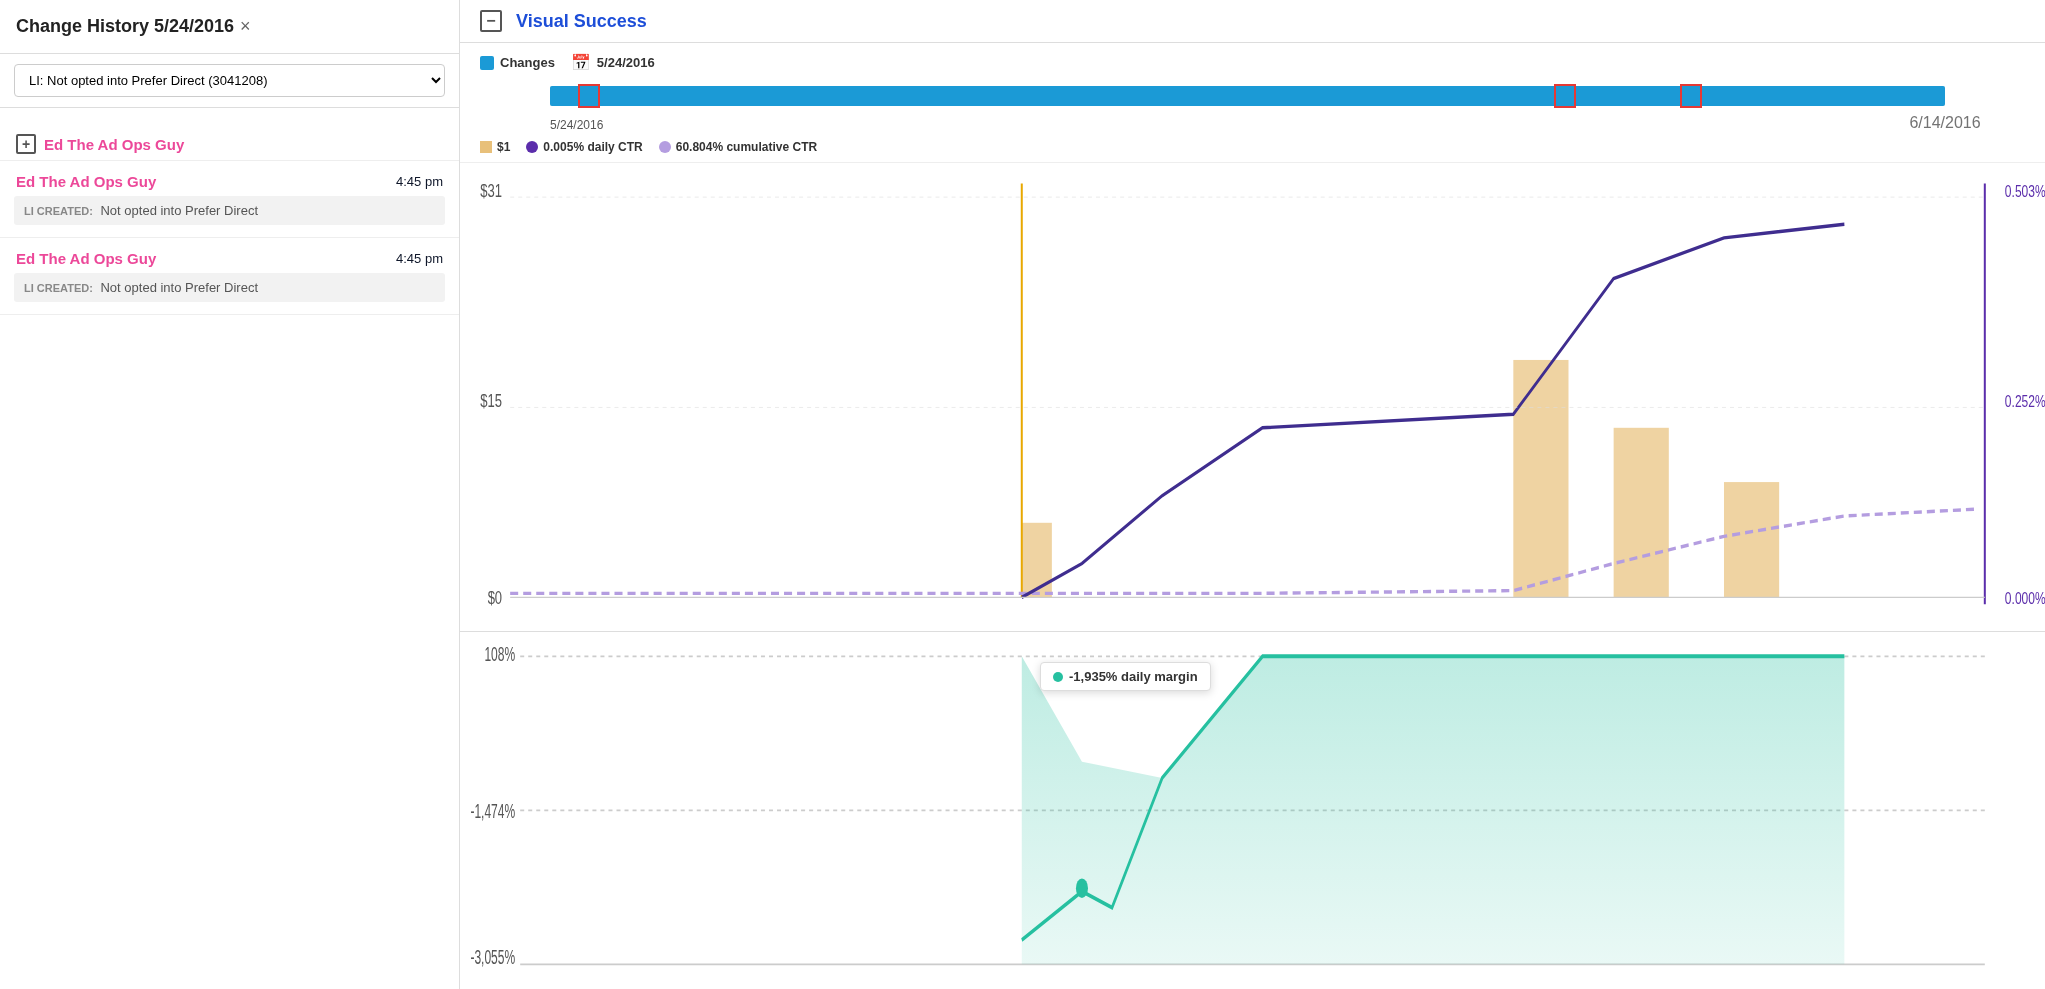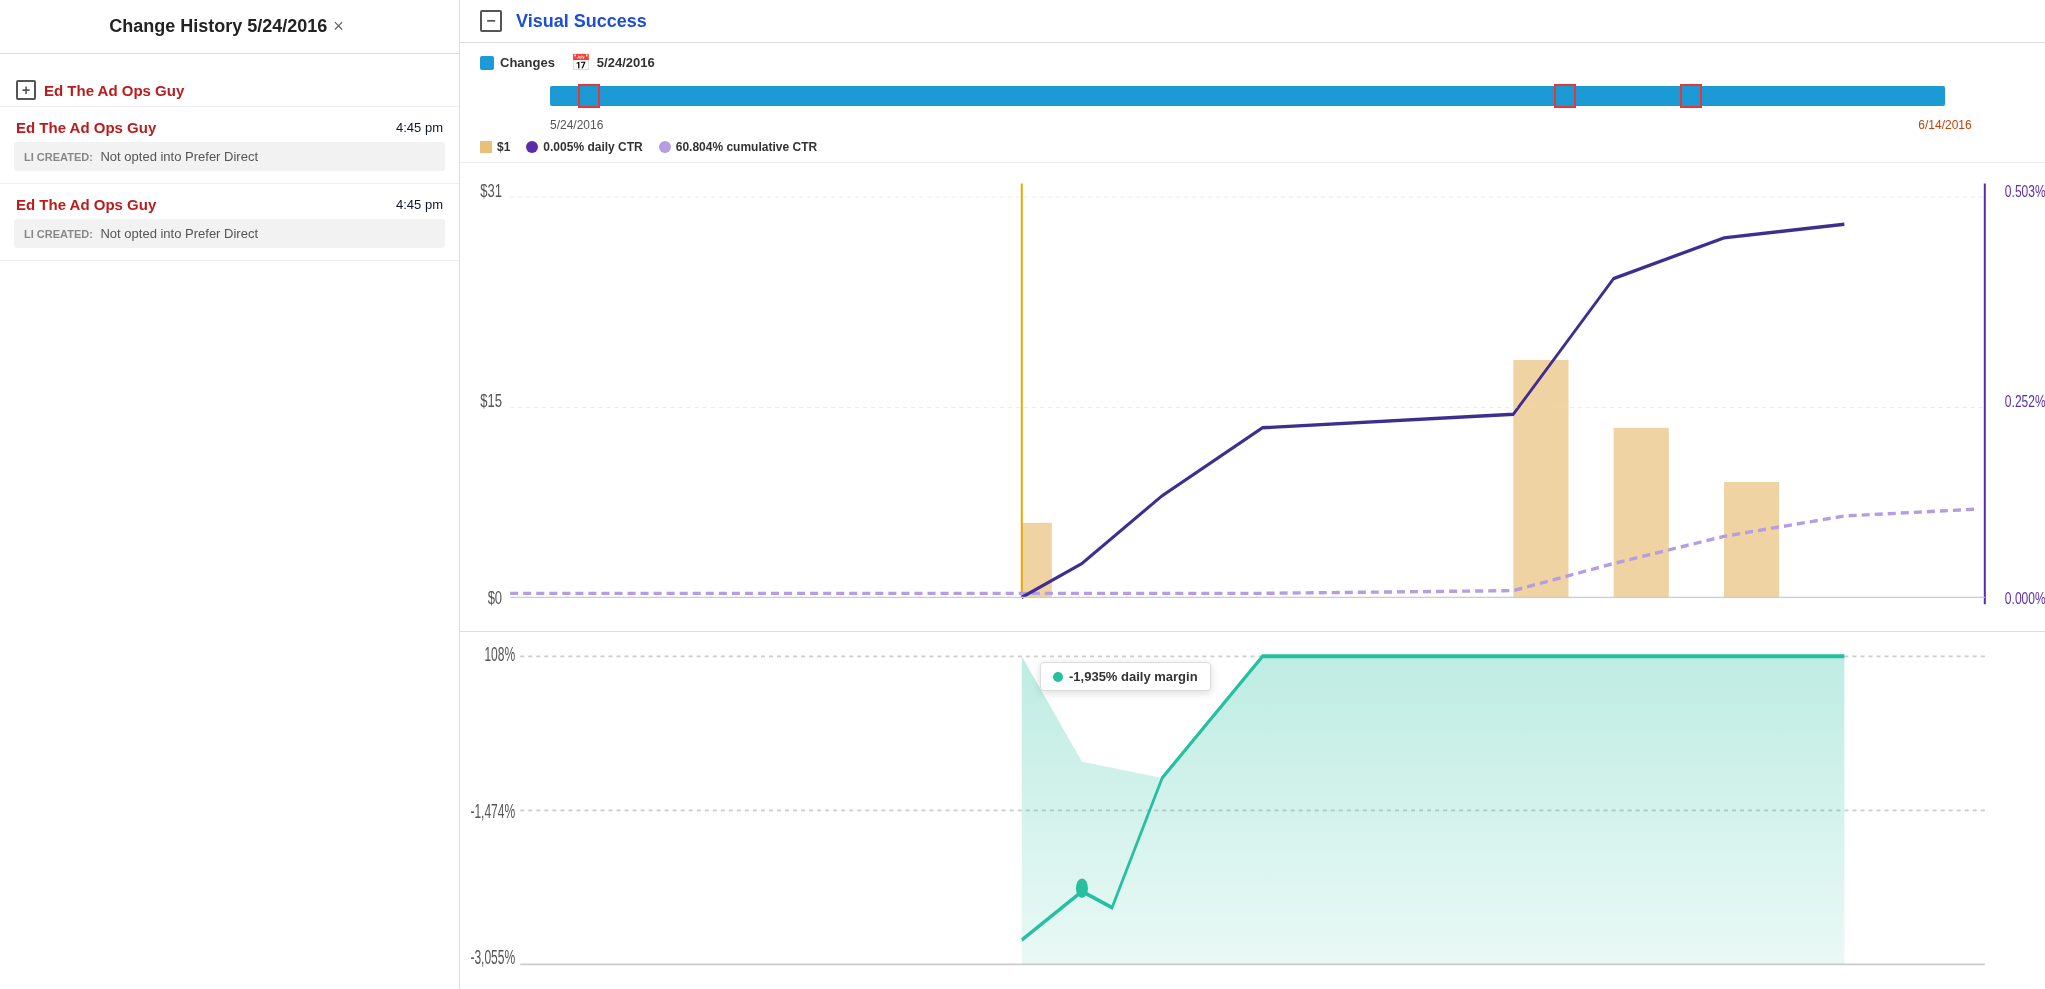--- a/index.html
+++ b/index.html
@@ -3,34 +3,34 @@
   <meta charset="utf-8">
   <style>
     * { box-sizing: border-box; margin: 0; padding: 0; }
     body { font-family: -apple-system, BlinkMacSystemFont, 'Segoe UI', Arial, sans-serif; background: #fff; font-size: 13px; color: #333; overflow: hidden; }
     
     .container { display: flex; width: 2045px; height: 989px; position: relative; }
     
     
     .left-panel { width: 460px; min-width: 460px; border-right: 1px solid #ddd; display: flex; flex-direction: column; background: #fff; }
     
-    .panel-header { display: flex; align-items: center; justify-content: center; padding: 14px 16px; border-bottom: 1px solid #ddd; }
+    .panel-header { display: flex; align-items: center; justify-content: flex-start; padding: 14px 16px; border-bottom: 1px solid #ddd; }
     .panel-title { font-size: 18px; font-weight: 700; color: #222; }
     .close-btn { background: none; border: none; font-size: 18px; cursor: pointer; color: #666; padding: 2px 6px; }
     
     .dropdown-row { padding: 10px 14px; border-bottom: 1px solid #ddd; }
     .dropdown-select { width: 100%; padding: 7px 10px; border: 1px solid #ccc; border-radius: 4px; font-size: 13px; background: #fff; cursor: pointer; appearance: auto; }
     
     .change-entries { flex: 1; overflow-y: auto; }
     
     .change-entry { border-bottom: 1px solid #eee; }
     .entry-header { display: flex; align-items: center; justify-content: space-between; padding: 12px 16px 6px 16px; }
     .entry-header-left { display: flex; align-items: center; gap: 8px; }
     .plus-btn { width: 20px; height: 20px; border: 2px solid #555; border-radius: 2px; display: flex; align-items: center; justify-content: center; font-size: 14px; font-weight: bold; color: #555; cursor: pointer; flex-shrink: 0; }
-    .entry-user { font-size: 15px; font-weight: 700; color: #b91c1c; }
+    .entry-user { font-size: 15px; font-weight: 700; color: #ec4899; }
     .entry-time { font-size: 13px; color: #0f172a; }
     .entry-body { background: #f2f2f2; margin: 0 14px 12px 14px; padding: 7px 10px; border-radius: 3px; font-size: 13px; color: #555; }
     .entry-label { font-size: 11px; font-weight: 700; text-transform: uppercase; color: #888; margin-right: 4px; }
     
     
     .main-panel { flex: 1; display: flex; flex-direction: column; overflow: hidden; }
     
     .visual-success-header { display: flex; align-items: center; padding: 10px 20px; border-bottom: 1px solid #ddd; gap: 10px; }
     .minus-btn { width: 22px; height: 22px; border: 2px solid #555; border-radius: 2px; display: flex; align-items: center; justify-content: center; font-size: 16px; font-weight: bold; color: #555; cursor: pointer; }
     .vs-title { font-size: 18px; font-weight: 700; color: #1d4ed8; margin-left: 4px; }
@@ -59,20 +59,25 @@
 
 <div class="container">
 
   <div class="left-panel">
 
     <div class="panel-header">
       <span class="panel-title">Change History 5/24/2016</span>
       <button class="close-btn">×</button>
     </div>
 
+    <div class="dropdown-row">
+      <select class="dropdown-select">
+        <option>LI: Not opted into Prefer Direct (3041208)</option>
+      </select>
+    </div>
 
     <div class="change-entries">
 
       <div class="change-entry entry-first">
         <div class="entry-header">
           <div class="entry-header-left">
             <div class="plus-btn">+</div>
             <span class="entry-user">Ed The Ad Ops Guy</span>
           </div>
           <span class="entry-time"></span>
@@ -133,21 +138,21 @@
         <div style="position:relative; height: 50px;">
 
           <div style="position:absolute; top:4px; left:70px; right:80px; height:20px; background:#e0e0e0; border-radius:2px;">
             <div style="position:absolute; top:0; left:0; right:0; height:100%; background:#1b9ad6; border-radius:2px;"></div>
 
             <div style="position:absolute; top:-2px; left:2%; width:22px; height:24px; border:2px solid #e53935; background:#1b9ad6;"></div>
             <div style="position:absolute; top:-2px; left:72%; width:22px; height:24px; border:2px solid #e53935; background:#1b9ad6;"></div>
             <div style="position:absolute; top:-2px; left:81%; width:22px; height:24px; border:2px solid #e53935; background:#1b9ad6;"></div>
           </div>
           <span style="position:absolute; left:70px; bottom:0; font-size:12px; color:#555;">5/24/2016</span>
-          <span style="position:absolute; right:80px; bottom:0; font-size:12px; color:#c2410c; transform:translateX(50%);">6/14/2016</span>
+          <span style="position:absolute; right:80px; bottom:0; font-size:16px; color:#737373; transform:translateX(50%);">6/14/2016</span>
         </div>
 
       </div>
 
       <div class="ctr-section" style="flex:1.4; border-bottom:1px solid #ddd; position:relative; overflow:hidden; min-height:320px;">
 
         <div class="ctr-legend">
           <div class="ctr-legend-item">
             <div style="width:12px;height:12px;background:#e8c07a;"></div>
             <span>$1</span>

